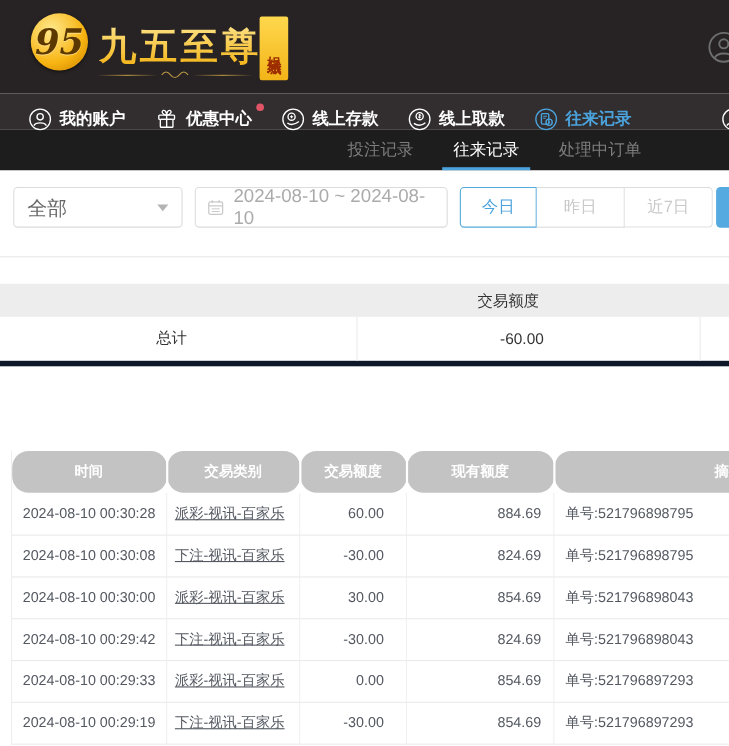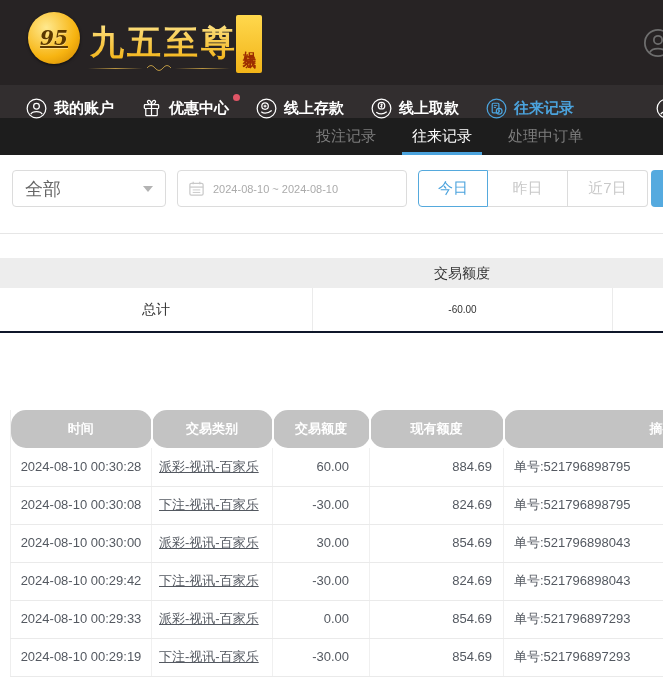--- a/index.html
+++ b/index.html
@@ -6,21 +6,21 @@
   html,body { width:663px; height:678px; overflow:hidden; background:#fff;
               font-family:"Liberation Sans", sans-serif; }
   .page { position:relative; width:663px; height:678px; overflow:hidden; }
 
   
   .top-header { position:relative; height:85px; background:#272324; overflow:hidden; }
   .logo-coin { position:absolute; left:28px; top:12px; width:52px; height:52px; border-radius:50%;
                background:radial-gradient(circle at 35% 30%, #ffe98f, #f7b411 60%, #c97f00);
                box-shadow:0 1px 3px rgba(0,0,0,.6); display:flex; align-items:center; justify-content:center; }
   .logo-coin span { font-family:"DejaVu Serif", serif; font-style:italic; font-weight:bold;
-                    font-size:20px; color:#5b3800; text-shadow:0 1px 0 #ffda7a;text-decoration:underline; }
+                    font-size:32px; color:#5b3800; text-shadow:0 1px 0 #ffda7a; }
   .brand-text { position:absolute; left:90px; top:20px; font-size:34px; font-weight:bold; letter-spacing:3px;
                 background:linear-gradient(#fde48c, #f2ae08); -webkit-background-clip:text;
                 background-clip:text; color:transparent; }
   .flourish { position:absolute; left:88px; top:63px; width:142px; height:10px; display:flex; align-items:center; }
   .flourish .line { flex:1; height:1px; background:linear-gradient(90deg, rgba(185,149,66,0), #b99542, rgba(185,149,66,0)); }
   .flourish svg { margin:0 3px; }
   .brand-sub { position:absolute; left:236px; top:15px; width:26px; height:58px;
                background:linear-gradient(#ffd84d,#f2b418); color:#9c2d00; font-weight:bold; font-size:13px;
                writing-mode:vertical-rl; text-orientation:upright; letter-spacing:2px;
                display:flex; align-items:center; justify-content:center; border-radius:2px; }
@@ -46,38 +46,38 @@
                                background:#4ba3dd; }
 
   
   .filter-bar { position:relative; height:79px; background:#fff; border-bottom:1px solid #e6e6e6;
                 padding:15px 0 0 12px; display:flex; gap:11px; }
   .select-box { width:154px; height:37px; border:1px solid #dcdcdc; border-radius:4px; background:#fff;
                 display:flex; align-items:center; padding:0 12px; font-size:18px; color:#666; cursor:pointer; }
   .select-box .caret { margin-left:auto; width:0; height:0; border-left:5px solid transparent;
                        border-right:5px solid transparent; border-top:6px solid #b3b3b3; }
   .date-box { width:230px; height:37px; border:1px solid #dcdcdc; border-radius:4px; background:#fff;
-              display:flex; align-items:center; padding:0 10px; gap:8px; font-size:11px; color:#ababab; cursor:pointer; }
+              display:flex; align-items:center; padding:0 10px; gap:8px; font-size:17px; color:#ababab; cursor:pointer; }
   .quick-group { display:flex; }
   .quick-btn { height:37px; background:#fff; font-size:15px; cursor:pointer;
                font-family:"Liberation Sans", sans-serif; }
   .quick-btn.b0 { width:70px; border:1px solid #55a9dd; color:#4ba3dd; border-radius:4px 0 0 4px; }
   .quick-btn.b1 { width:80px; border:1px solid #dcdcdc; border-left:none; color:#c9c9c9; }
   .quick-btn.b2 { width:80px; border:1px solid #dcdcdc; border-left:none; color:#c9c9c9; border-radius:0 4px 4px 0; }
   .search-btn { position:absolute; right:-14px; top:15px; width:26px; height:37px; background:#55aadf;
                 border:none; border-radius:4px; cursor:pointer; }
 
   
   .summary { margin-top:24px; }
   .sum-header { height:30px; background:#ededed; position:relative; }
   .sum-header span { position:absolute; left:312px; width:300px; top:0; line-height:30px; text-align:center;
                      font-size:14px; color:#333; }
-  .sum-row { height:45px; display:flex; border-bottom:2px solid #0f172a; }
+  .sum-row { height:45px; display:flex; border-bottom:5px solid #0f172a;gap:12px; }
   .sum-row .c1 { width:312px; display:flex; align-items:center; justify-content:center; font-size:14px; color:#333; }
-  .sum-row .c2 { width:300px; display:flex; align-items:center; justify-content:center; font-size:10px; color:#333;
+  .sum-row .c2 { width:300px; display:flex; align-items:center; justify-content:center; font-size:14px; color:#333;
                  border-left:1px solid #ebebeb; }
   .sum-row .c3 { flex:1; border-left:1px solid #ebebeb; }
 
   
   .records-wrap { margin-top:77px; margin-left:10px; width:810px; }
   table.records { width:810px; table-layout:fixed; border-collapse:collapse; border-left:1px solid #eee; }
   table.records th { background:#c3c3c3; color:#fff; font-size:13px; font-weight:bold; height:38px;
                      border-right:2px solid #fff;border-radius:15px; }
   table.records th:last-child { border-right:none; }
   table.records td { height:38px; font-size:13px; color:#545961; border-bottom:1px solid #eaeaea;

